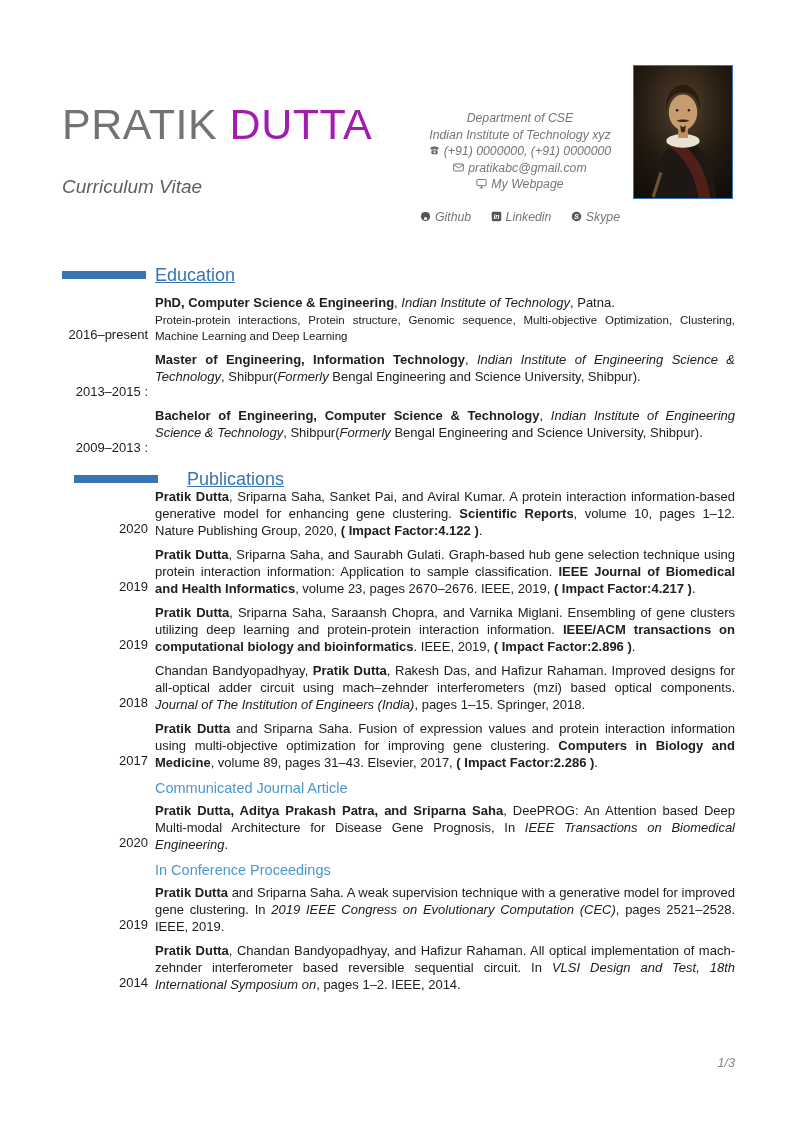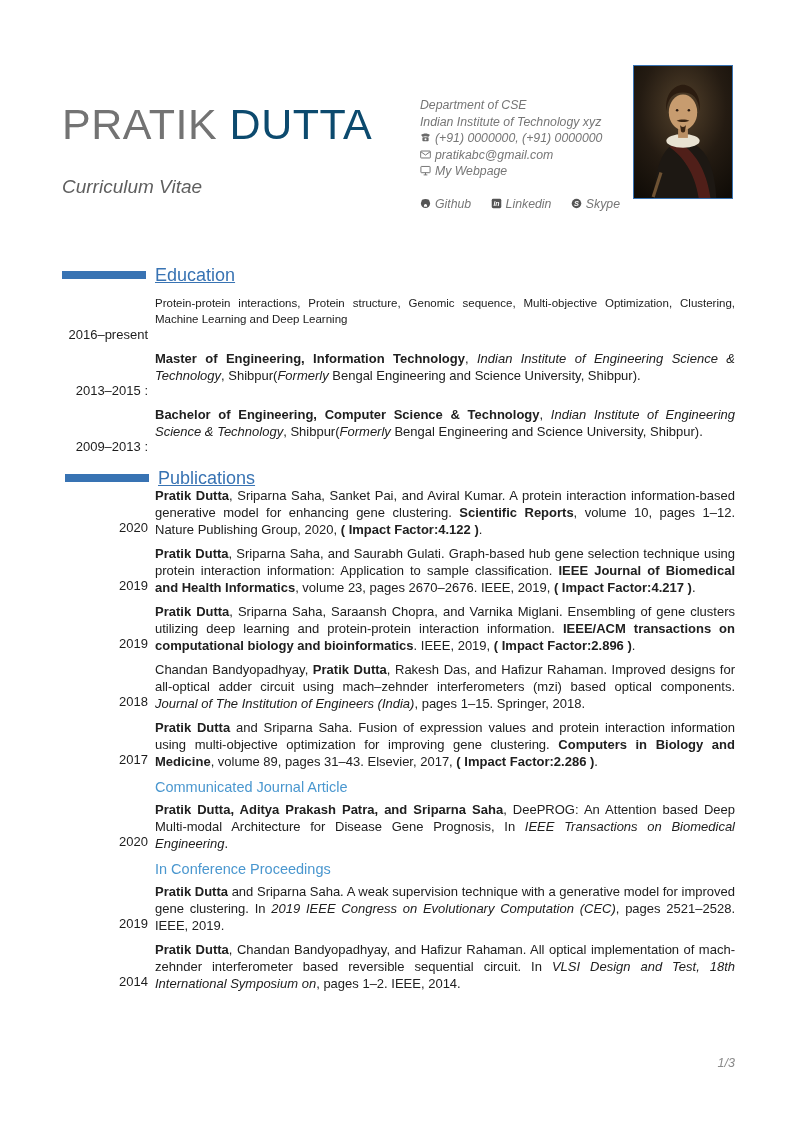--- a/index.html
+++ b/index.html
@@ -7,43 +7,43 @@
     width:794px; height:1123px; margin:0 auto; background:#ffffff;
     position:relative; overflow:hidden;
     font-family:"Liberation Sans", sans-serif; color:#202020;
   }
 
   
   .header { position:relative; height:258px; }
   .name-block { position:absolute; left:62px; top:100px; }
   .name { font-size:43px; line-height:48px; letter-spacing:0.5px; white-space:nowrap; }
   .name .first { color:#737373; }
-  .name .last  { color:#0c4a6e; }
+  .name .last  { color:#a21caf; }
   .subtitle { margin-top:28px; font-size:19px; font-style:italic; color:#5f5f5f; }
 
   .contact {
-    position:absolute; right:174px; top:97px; text-align:left;
+    position:absolute; right:174px; top:110px; text-align:center;
     font-style:italic; color:#767676; font-size:12.3px; line-height:16.6px;
     white-space:nowrap;
   }
   .cicon { width:11px; height:11px; vertical-align:-1px; margin-right:4px; }
   .links { margin-top:16px; }
   .link-item { margin-left:16px; cursor:pointer; }
   .link-item:first-child { margin-left:0; }
 
   .photo {
     position:absolute; left:633px; top:65px; width:100px; height:134px;
     border:1px solid #3873b3; box-sizing:border-box; background:#1a140d;
   }
   .photo svg { display:block; width:100%; height:100%; }
 
   
   main { padding:0 59px 0 62px; }
   .sec-head { display:flex; align-items:center; margin:8px 0 10px 0; }
-  .pubs .sec-head { margin:14px 0 0 3px; }
+  .pubs .sec-head { margin:14px 0 0 12px;gap:20px; }
   .sec-bar { width:84px; height:8px; background:#3873b3; margin-right:9px; flex:none; }
   .sec-title { font-size:18px; line-height:18px; color:#3873b3; font-weight:normal; margin:0;text-decoration:underline; }
 
   .subsec-title { font-size:14.5px; line-height:15px; color:#4a97cf; font-weight:normal;
                   margin:10px 0 6px 93px; }
 
   .entry { display:flex; margin-bottom:7px; }
   .entry-date { width:86px; flex:none; text-align:right; padding-right:7px;
                 font-size:13px; line-height:17px; color:#1c1c1c;margin-top:32px; }
   .entry-body { flex:1; font-size:13px; line-height:17px; text-align:justify; }
@@ -147,20 +147,21 @@
 
     <section class="edu">
       <div class="sec-head">
         <span class="sec-bar"></span>
         <h2 class="sec-title">Education</h2>
       </div>
 
       <div class="entry">
         <div class="entry-date">2016–present</div>
         <div class="entry-body">
+          <div><span class="rt-b">PhD, Computer Science &amp; Engineering</span><span class="rt-p">, </span><span class="rt-i">Indian Institute of Technology</span><span class="rt-p">, Patna.</span></div>
           <div class="entry-note">Protein-protein interactions, Protein structure, Genomic sequence, Multi-objective Optimization, Clustering, Machine Learning and Deep Learning</div>
         </div>
       </div>
 
       <div class="entry">
         <div class="entry-date">2013–2015 :</div>
         <div class="entry-body"><span class="rt-b">Master of Engineering, Information Technology</span><span class="rt-p">, </span><span class="rt-i">Indian Institute of Engineering Science &amp; Technology</span><span class="rt-p">, Shibpur(</span><span class="rt-i">Formerly</span><span class="rt-p"> Bengal Engineering and Science University, Shibpur).</span></div>
       </div>
 
       <div class="entry">

